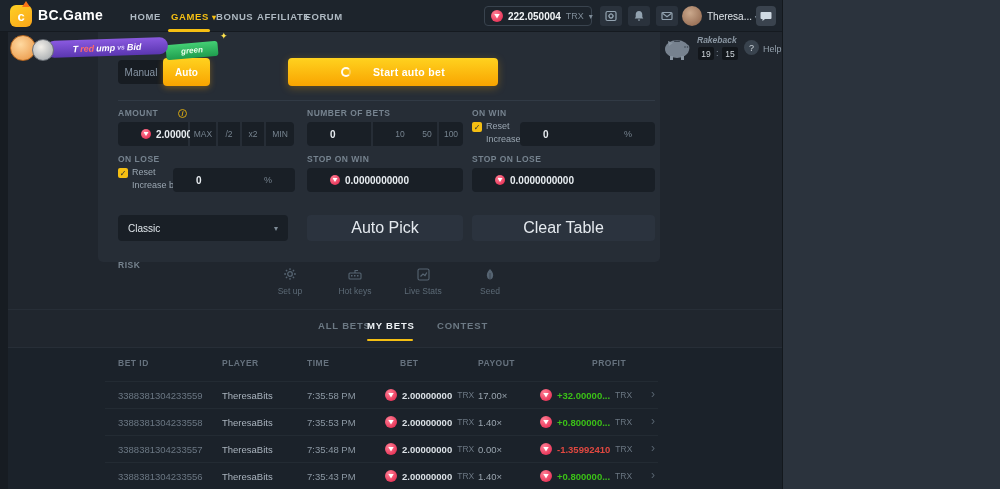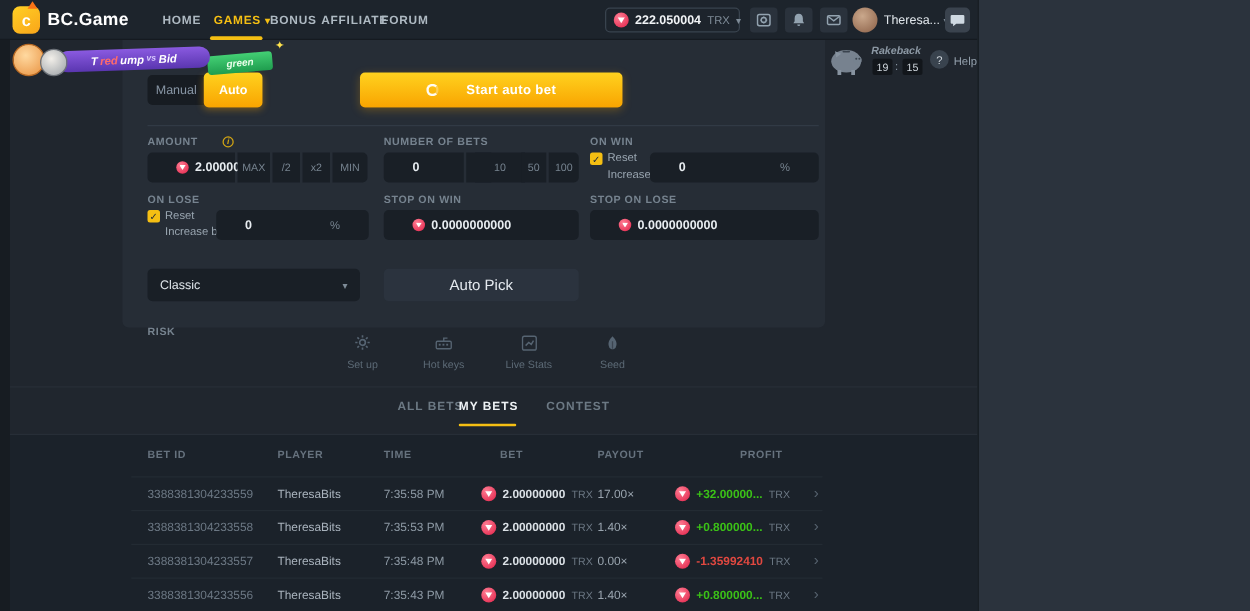--- a/index.html
+++ b/index.html
@@ -62,21 +62,21 @@
   .info-dot { width:9px; height:9px; border-radius:50%; border:1px solid #d3a513; color:#d3a513; font-size:7px; display:inline-flex; align-items:center; justify-content:center; font-style:italic; font-weight:bold; }
   .inp { position:absolute; height:24px; background:#191f26; border-radius:4px; display:flex; align-items:center; padding:0 23px; gap:5px; }
   .inp .val { font-size:10px; font-weight:bold; color:#e8edf1; }
   .inp .pct { margin-left:auto; color:#76838f; font-size:9px; }
   .mini-btn { position:absolute; height:24px; background:#191f26; color:#76838f; font-size:8.5px; display:flex; align-items:center; justify-content:center; cursor:pointer; }
   .chk { position:absolute; width:10px; height:10px; background:#f5bf13; border-radius:2px; color:#262d36; font-size:8px; display:flex; align-items:center; justify-content:center; cursor:pointer; }
   .chk-lbl { position:absolute; font-size:9px; color:#9aa6b1; }
   .select { position:absolute; height:26px; background:#191f26; border-radius:4px; display:flex; align-items:center; padding:0 10px; cursor:pointer; }
   .select .val { font-size:10px; color:#dfe5ea; }
   .select .caret { margin-left:auto; }
-  .ghost-btn { position:absolute; height:26px; background:#2b333e; border-radius:4px; color:#e4e9ee; font-size:12px; display:flex; align-items:center; justify-content:center; cursor:pointer; }
+  .ghost-btn { position:absolute; height:26px; background:#2b333e; border-radius:4px; color:#e4e9ee; font-size:16px; display:flex; align-items:center; justify-content:center; cursor:pointer; }
   .script-note { position:absolute; left:20px; top:210px; width:537px; display:flex; align-items:center; justify-content:center; gap:5px; color:#76838f; font-size:8.5px; }
 
   
   .coin { position:relative; width:12px; height:12px; border-radius:50%; background:radial-gradient(circle at 35% 30%,#ff7d93,#e01f47); flex:none; display:inline-block; }
   .coin::after { content:""; position:absolute; left:3px; top:3.5px; width:6px; height:5px; background:#fff; clip-path:polygon(0 0,100% 0,50% 100%); }
   .coin.s10 { width:10px; height:10px; } .coin.s10::after{ left:2.5px; top:3px; width:5px; height:4px; }
 
   
   .f-action { position:absolute; top:266px; width:60px; text-align:center; cursor:pointer; }
   .f-action .ic { height:16px; display:flex; align-items:center; justify-content:center; }
@@ -275,20 +275,21 @@
       <span class="coin s10"></span>
       <span class="val">0.0000000000</span>
     </div>
 
     <div class="f-label" style="left:20px; top:183px;margin-top:45px;">RISK</div>
     <div class="select" style="left:20px; top:183px; width:170px;">
       <span class="val">Classic</span>
       <span class="caret">▾</span>
     </div>
     <div class="ghost-btn" style="left:209px; top:183px; width:156px;">Auto Pick</div>
+    <div class="ghost-btn" style="left:374px; top:183px; width:183px;">Clear Table</div>
 
   </div>
 
   <div class="banner">
     <div class="char1"></div>
     <div class="char2"></div>
     <div class="ribbon">
         <span>T</span>
         <span class="red">red</span>
         <span>ump</span>

